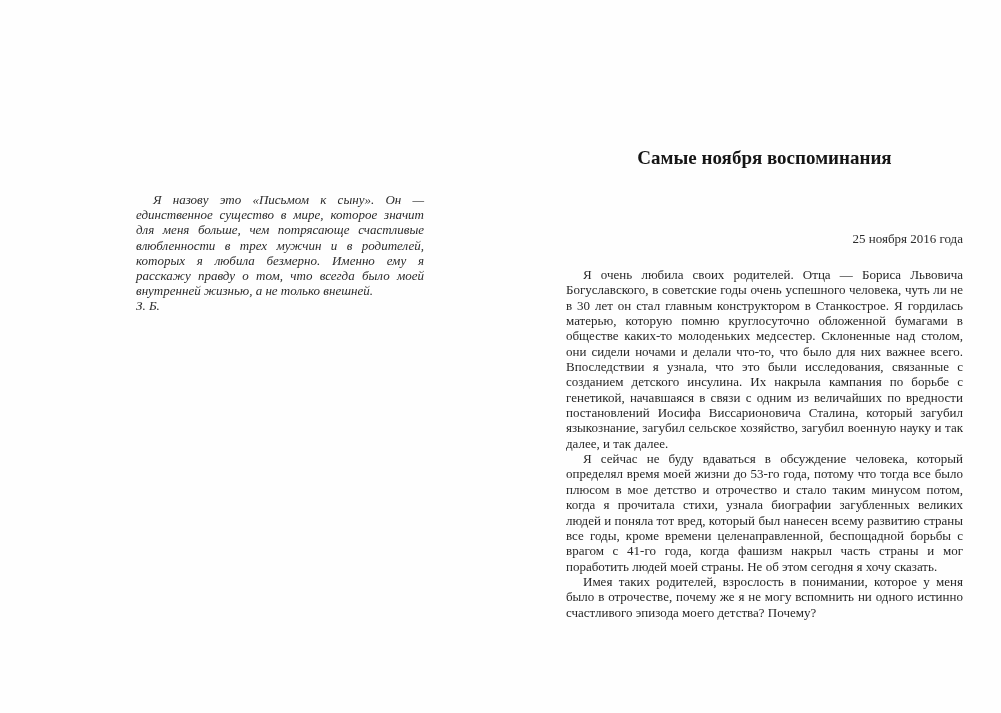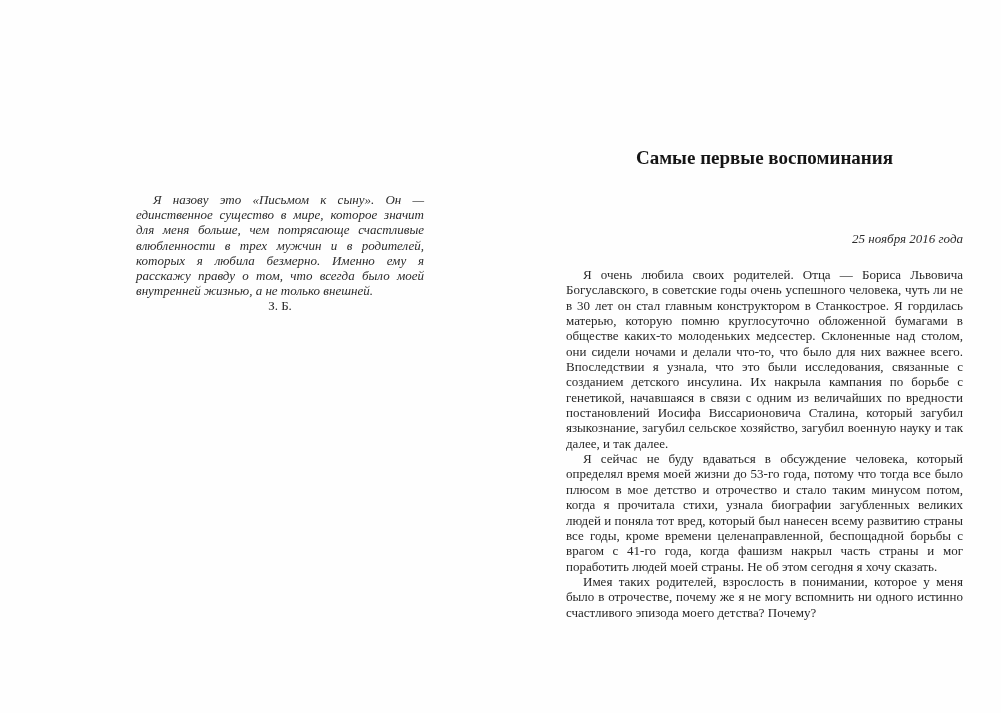--- a/index.html
+++ b/index.html
@@ -28,23 +28,24 @@
     font-size: 13px;
     line-height: 15.2px;
     text-align: justify;
     text-indent: 17px;
     hyphens: auto;
     -webkit-hyphens: auto;
     margin: 0;
     color: #2b2b2b;
   }
   .epigraph-signature {
+    font-style: italic;
     font-size: 13px;
     line-height: 15.2px;
-    text-align: center;
+    text-align: left;
     margin: 0;
     color: #2b2b2b;
   }
   
   .right-page {
     position: absolute;
     left: 566px;
     top: 136px;
     width: 397px;
   }
@@ -58,21 +59,20 @@
   }
   .chapter-title {
     font-size: 19px;
     font-weight: bold;
     line-height: 21px;
     text-align: center;
     margin: 11px 0 0 0;
     color: #151515;
   }
   .entry-date {
-    font-style: italic;
     font-size: 13px;
     line-height: 15px;
     text-align: right;
     margin: 63px 0 0 0;
     color: #2b2b2b;
   }
   .chapter-body {
     margin-top: 21px;
   }
   .chapter-body p {
@@ -99,21 +99,21 @@
 <body>
 
 <div id="spread">
 
   <div class="left-page">
     <p class="epigraph">Я назову это «Письмом к сыну». Он — единственное существо в мире, которое значит для меня больше, чем потрясающе счастливые влюбленности в трех мужчин и в родителей, которых я любила безмерно. Именно ему я расскажу правду о том, что всегда было моей внутренней жизнью, а не только внешней.</p>
     <p class="epigraph-signature">З. Б.</p>
   </div>
 
   <div class="right-page">
-    <h1 class="chapter-title">Самые первые воспоминания</h1>
+    <h1 class="chapter-title">Самые ноября воспоминания</h1>
     <p class="entry-date">25 ноября 2016 года</p>
     <div class="chapter-body">
       <p>Я очень любила своих родителей. Отца — Бориса Львовича Богуславского, в советские годы очень успешного человека, чуть ли не в 30 лет он стал главным конструктором в Станкострое. Я гордилась матерью, которую помню круглосуточно обложенной бумагами в обществе каких-то молоденьких медсестер. Склоненные над столом, они сидели ночами и делали что-то, что было для них важнее всего. Впоследствии я узнала, что это были исследования, связанные с созданием детского инсулина. Их накрыла кампания по борьбе с генетикой, начавшаяся в связи с одним из величайших по вредности постановлений Иосифа Виссарионовича Сталина, который загубил языкознание, загубил сельское хозяйство, загубил военную науку и так далее, и так далее.</p>
       <p>Я сейчас не буду вдаваться в обсуждение человека, который определял время моей жизни до 53-го года, потому что тогда все было плюсом в мое детство и отрочество и стало таким минусом потом, когда я прочитала стихи, узнала биографии загубленных великих людей и поняла тот вред, который был нанесен всему развитию страны все годы, кроме времени целенаправленной, беспощадной борьбы с врагом с 41-го года, когда фашизм накрыл часть страны и мог поработить людей моей страны. Не об этом сегодня я хочу сказать.</p>
       <p>Имея таких родителей, взрослость в понимании, которое у меня было в отрочестве, почему же я не могу вспомнить ни одного истинно счастливого эпизода моего детства? Почему?</p>
     </div>
   </div>
 
 
 </div>

